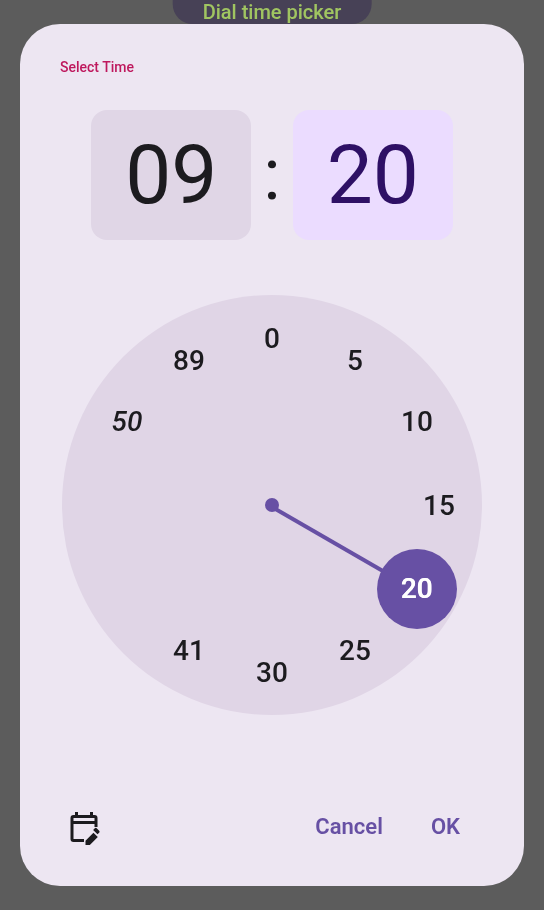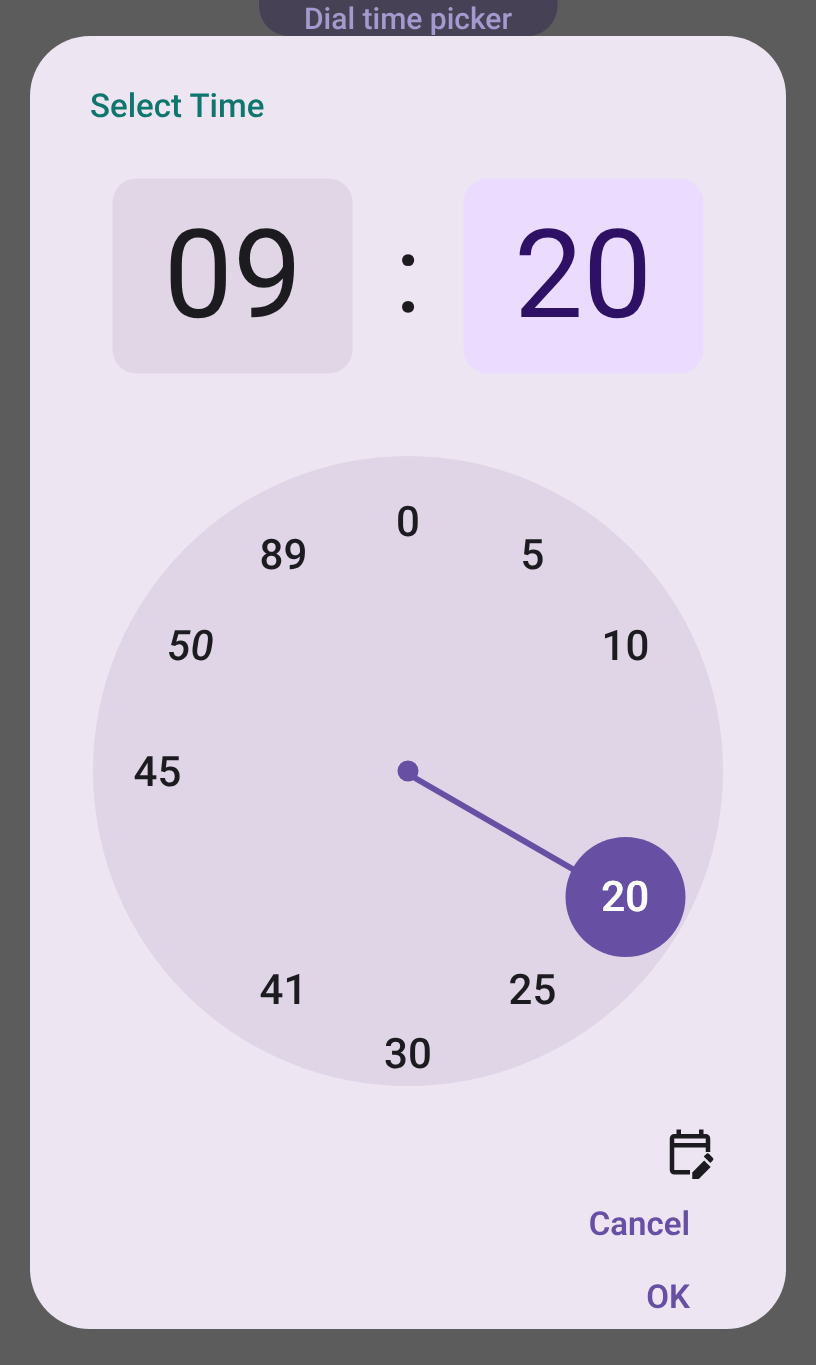--- a/index.html
+++ b/index.html
@@ -14,21 +14,21 @@
       font-family: -apple-system, BlinkMacSystemFont, 'Segoe UI', Roboto, sans-serif;
       position: relative;
       overflow: hidden;
     }
     .bg-button {
       position: absolute;
       top: 0;
       left: 50%;
       transform: translateX(-50%);
       background: #3f3654;
-      color: #c4b5fd;
+      color: #bef264;
       padding: 0 30px;
       height: 24px;
       border-radius: 0 0 20px 20px;
       font-size: 20px;
       font-weight: 500;
       display: flex;
       align-items: flex-start;
       opacity: 0.7;
     }
     .dialog {
@@ -37,30 +37,30 @@
       left: 20px;
       right: 20px;
       bottom: 24px;
       background: #ede6f2;
       border-radius: 40px;
       padding: 35px 40px;
       display: flex;
       flex-direction: column;
     }
     .dialog-title {
-      font-size: 22px;
-      font-weight: 500;
-      color: #0f766e;
+      font-size: 14px;
+      font-weight: 500;
+      color: #be185d;
       margin-bottom: 35px;
     }
     .time-row {
       display: flex;
       align-items: center;
       justify-content: center;
-      gap: 28px;
+      gap: 12px;
       margin-bottom: 55px;
     }
     .time-box {
       width: 160px;
       height: 130px;
       border-radius: 16px;
       display: flex;
       align-items: center;
       justify-content: center;
       font-size: 82px;
@@ -137,21 +137,20 @@
       font-weight: 500;
       color: #1c1b1f;
       cursor: pointer;
       transform: translate(-50%, -50%);
     }
     .button-row {
       margin-top: auto;
       display: flex;
       align-items: flex-end;
       padding-top: 20px;
-      flex-direction: column;
     }
     .calendar-btn {
       width: 48px;
       height: 48px;
       display: flex;
       align-items: center;
       justify-content: center;
       cursor: pointer;
       color: #1c1b1f;
     }
@@ -187,25 +186,25 @@
 
   <div class="clock-face">
     <div class="clock-hand" style="transform: rotate(30deg);"></div>
     <div class="clock-center-dot"></div>
     <div class="clock-selector" style="left: 314.626px; top: 253.5px;">
       <span>20</span>
     </div>
     <div class="clock-num" style="top:43px;  left:210px;">0</div>
     <div class="clock-num" style="top:65px;  left:293px;">5</div>
     <div class="clock-num" style="top:126px; left:355px;">10</div>
+    <div class="clock-num" style="top:210px; left:377px;">15</div>
     <div class="clock-num" style="top:293px; left:355px; color:#fff; z-index:4;">20</div>
     <div class="clock-num" style="top:355px; left:293px;">25</div>
-    <div class="clock-num" style="top:398px; left:210px;">30</div>
+    <div class="clock-num" style="top:377px; left:210px;">30</div>
     <div class="clock-num" style="top:355px; left:127px;">41</div>
-    <div class="clock-num" style="top:210px; left:43px;">45</div>
     <div class="clock-num" style="top:126px; left:65px;font-style:italic;">50</div>
     <div class="clock-num" style="top:65px;  left:127px;">89</div>
   </div>
 
   <div class="button-row">
     <div class="calendar-btn">
       <svg width="36" height="36" viewBox="0 0 24 24" fill="currentColor">
         <path d="M19 4h-1V2h-2v2H8V2H6v2H5a2 2 0 0 0-2 2v14a2 2 0 0 0 2 2h7v-2H5V10h14v2h2V6a2 2 0 0 0-2-2zM5 8V6h14v2H5z"></path>
         <path d="M22.1 14.5l-1.6-1.6a.9.9 0 0 0-1.3 0l-1.1 1.1 2.9 2.9 1.1-1.1a.9.9 0 0 0 0-1.3zM13 21.1V24h2.9l5.3-5.3-2.9-2.9L13 21.1z"></path>
       </svg>

